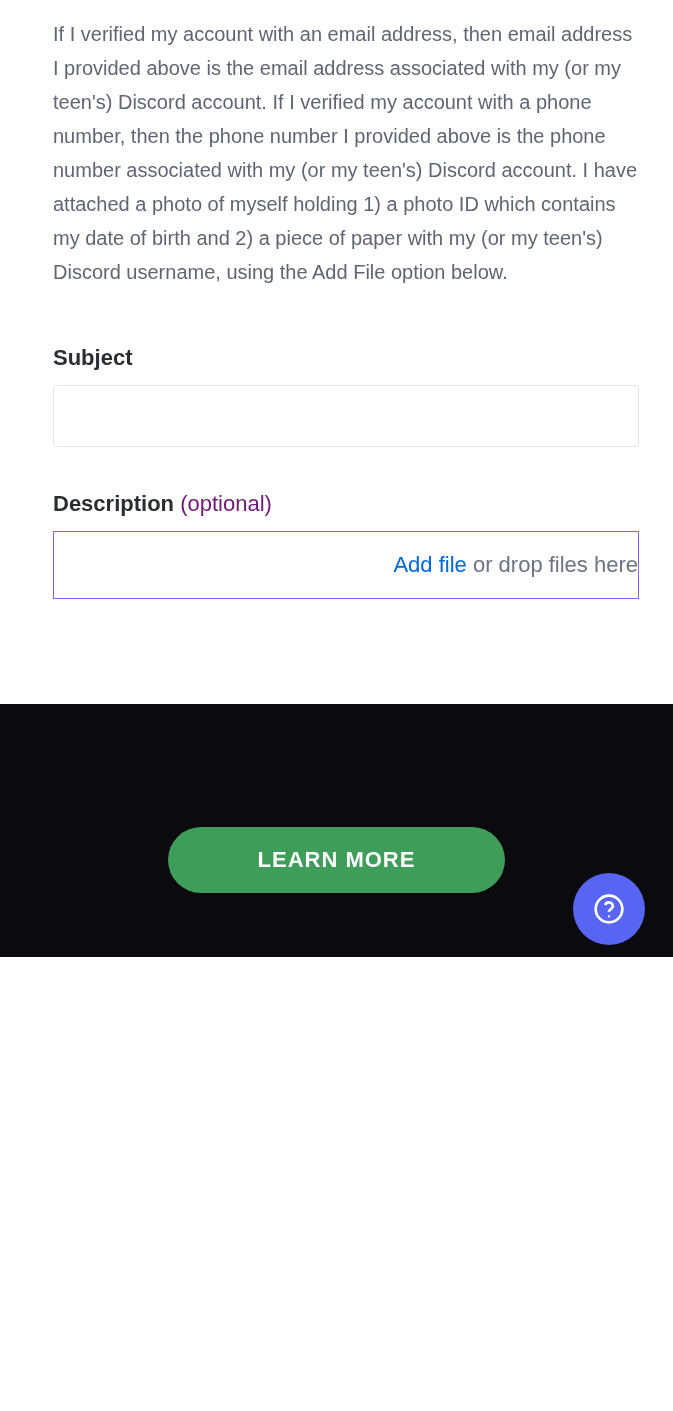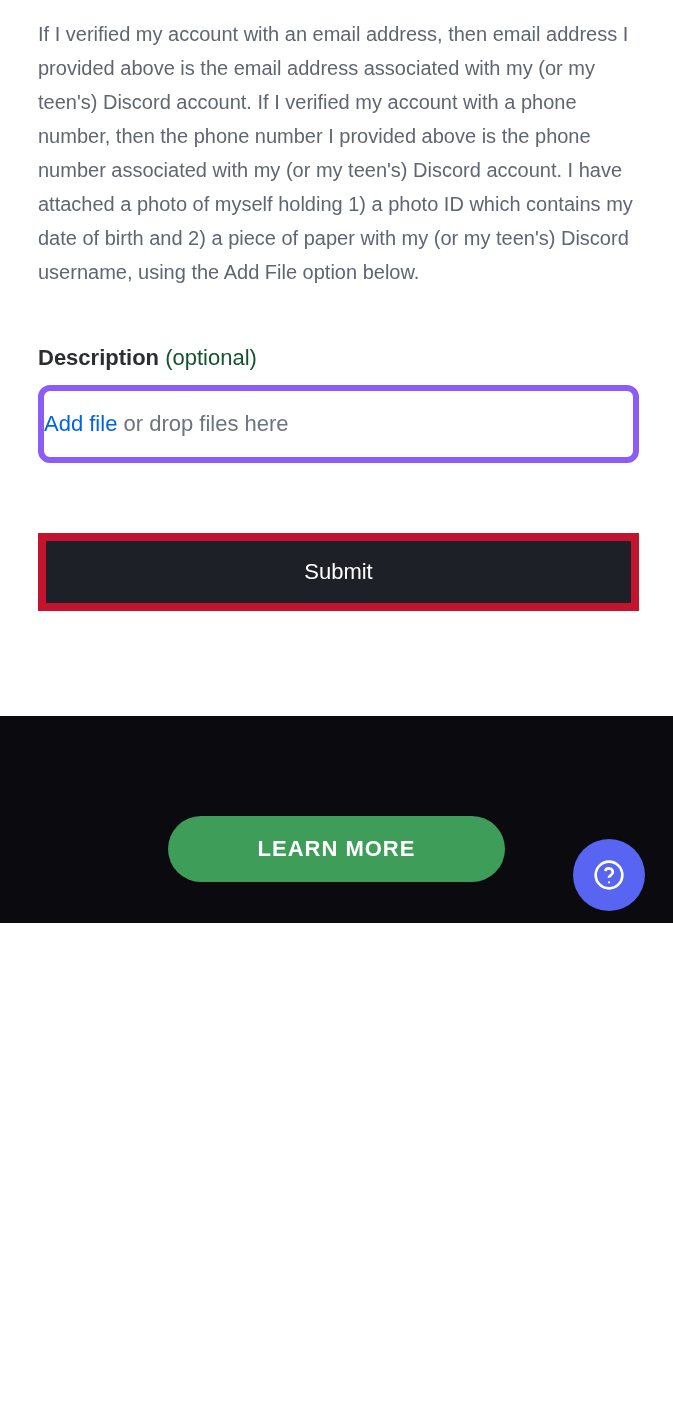--- a/index.html
+++ b/index.html
@@ -6,40 +6,40 @@
       margin: 0;
       padding: 0;
       box-sizing: border-box;
     }
     body {
       font-family: -apple-system, BlinkMacSystemFont, "Segoe UI", Helvetica, Arial, sans-serif;
       background: #ffffff;
       width: 673px;
     }
     .content {
-      padding: 17px 34px 0 38px;
+      padding: 17px 34px 0 53px;
     }
     .intro-text {
       color: #5f6672;
       font-size: 20px;
       line-height: 1.7;
       margin-bottom: 56px;
     }
     .field-group {
       margin-bottom: 44px;
     }
     .label {
       color: #2c2d32;
       font-size: 22px;
       font-weight: 600;
       margin-bottom: 14px;
       display: block;
     }
     .label-optional {
-      color: #14532d;
+      color: #701a75;
       font-weight: 400;
       text-align: right;
     }
     .text-input {
       width: 100%;
       height: 62px;
       border: 1px solid #e5e5e7;
       border-radius: 4px;
       padding: 0 14px;
       font-size: 18px;
@@ -52,24 +52,24 @@
       border: 1px solid #e5e5e7;
       border-radius: 4px;
       padding: 12px 14px;
       font-size: 18px;
       font-family: inherit;
       resize: vertical;
       background: #fff;
     }
     .dropzone {
       width: 100%;
-      border: 6px solid #8b5cf6;
-      border-radius: 12px;
+      border: 1px solid #8b5cf6;
+      border-radius: 0;
       padding: 20px 0;
-      text-align: left;
+      text-align: right;
       background: #fff;
       cursor: pointer;
     }
     .dropzone .add-file {
       color: #0066e0;
       font-size: 22px;
       font-weight: 500;
     }
     .dropzone .drop-text {
       color: #6b7480;
@@ -87,21 +87,21 @@
       color: #ffffff;
       border: none;
       font-size: 22px;
       font-weight: 500;
       cursor: pointer;
       font-family: inherit;
     }
     .footer {
       margin-top: 105px;
       background: #0a0a0f;
-      height: 207px;
+      height: 253px;
       position: relative;
       display: flex;
       align-items: center;
       justify-content: center;
       padding-top: 58px;
     }
     .learn-more-btn {
       background: #3f9d5a;
       color: #ffffff;
       border: none;
@@ -131,35 +131,36 @@
       width: 32px;
       height: 32px;
     }
   </style>
 </head>
 <body>
 
 <div class="content">
   <p class="intro-text">If I verified my account with an email address, then email address I provided above is the email address associated with my (or my teen's) Discord account. If I verified my account with a phone number, then the phone number I provided above is the phone number associated with my (or my teen's) Discord account. I have attached a photo of myself holding 1) a photo ID which contains my date of birth and 2) a piece of paper with my (or my teen's) Discord username, using the Add File option below.</p>
 
+  <div class="field-group">
+    <label class="label">Subject</label>
+    <input type="text" class="text-input" value="" style="">
+  </div>
 
 
   <div class="field-group">
     <label class="label">
       <span>Description</span>
       <span class="label-optional">(optional)</span>
     </label>
     <div class="dropzone">
       <span class="add-file">Add file</span><span class="drop-text"> or drop files here</span>
     </div>
   </div>
 
-  <div class="submit-wrap">
-    <button class="submit-btn">Submit</button>
-  </div>
 </div>
 
 <div class="footer">
   <button class="learn-more-btn">LEARN MORE</button>
   <button class="help-fab">
     <svg viewBox="0 0 24 24" fill="none" stroke="#ffffff" stroke-width="2">
       <circle cx="12" cy="12" r="10"></circle>
       <path d="M9.1 9a3 3 0 0 1 5.8 1c0 2-3 2.5-3 4"></path>
       <circle cx="12" cy="17.5" r="0.8" fill="#ffffff" stroke="none"></circle>
     </svg>

